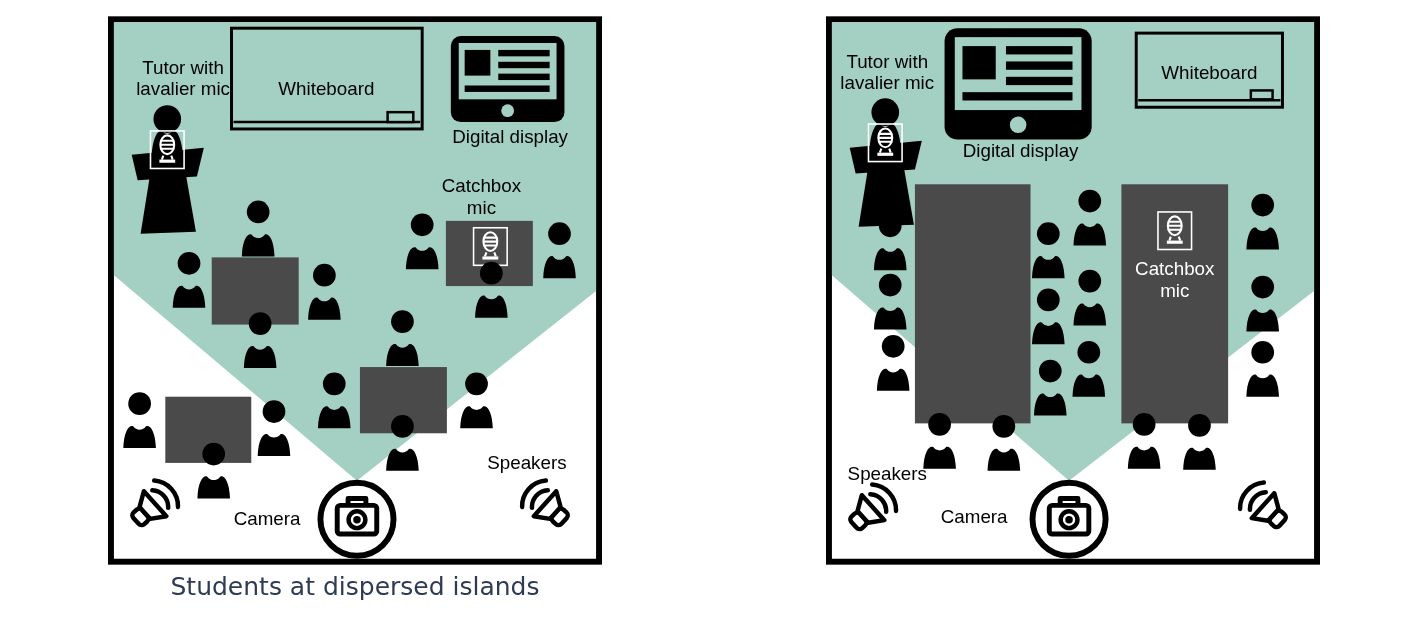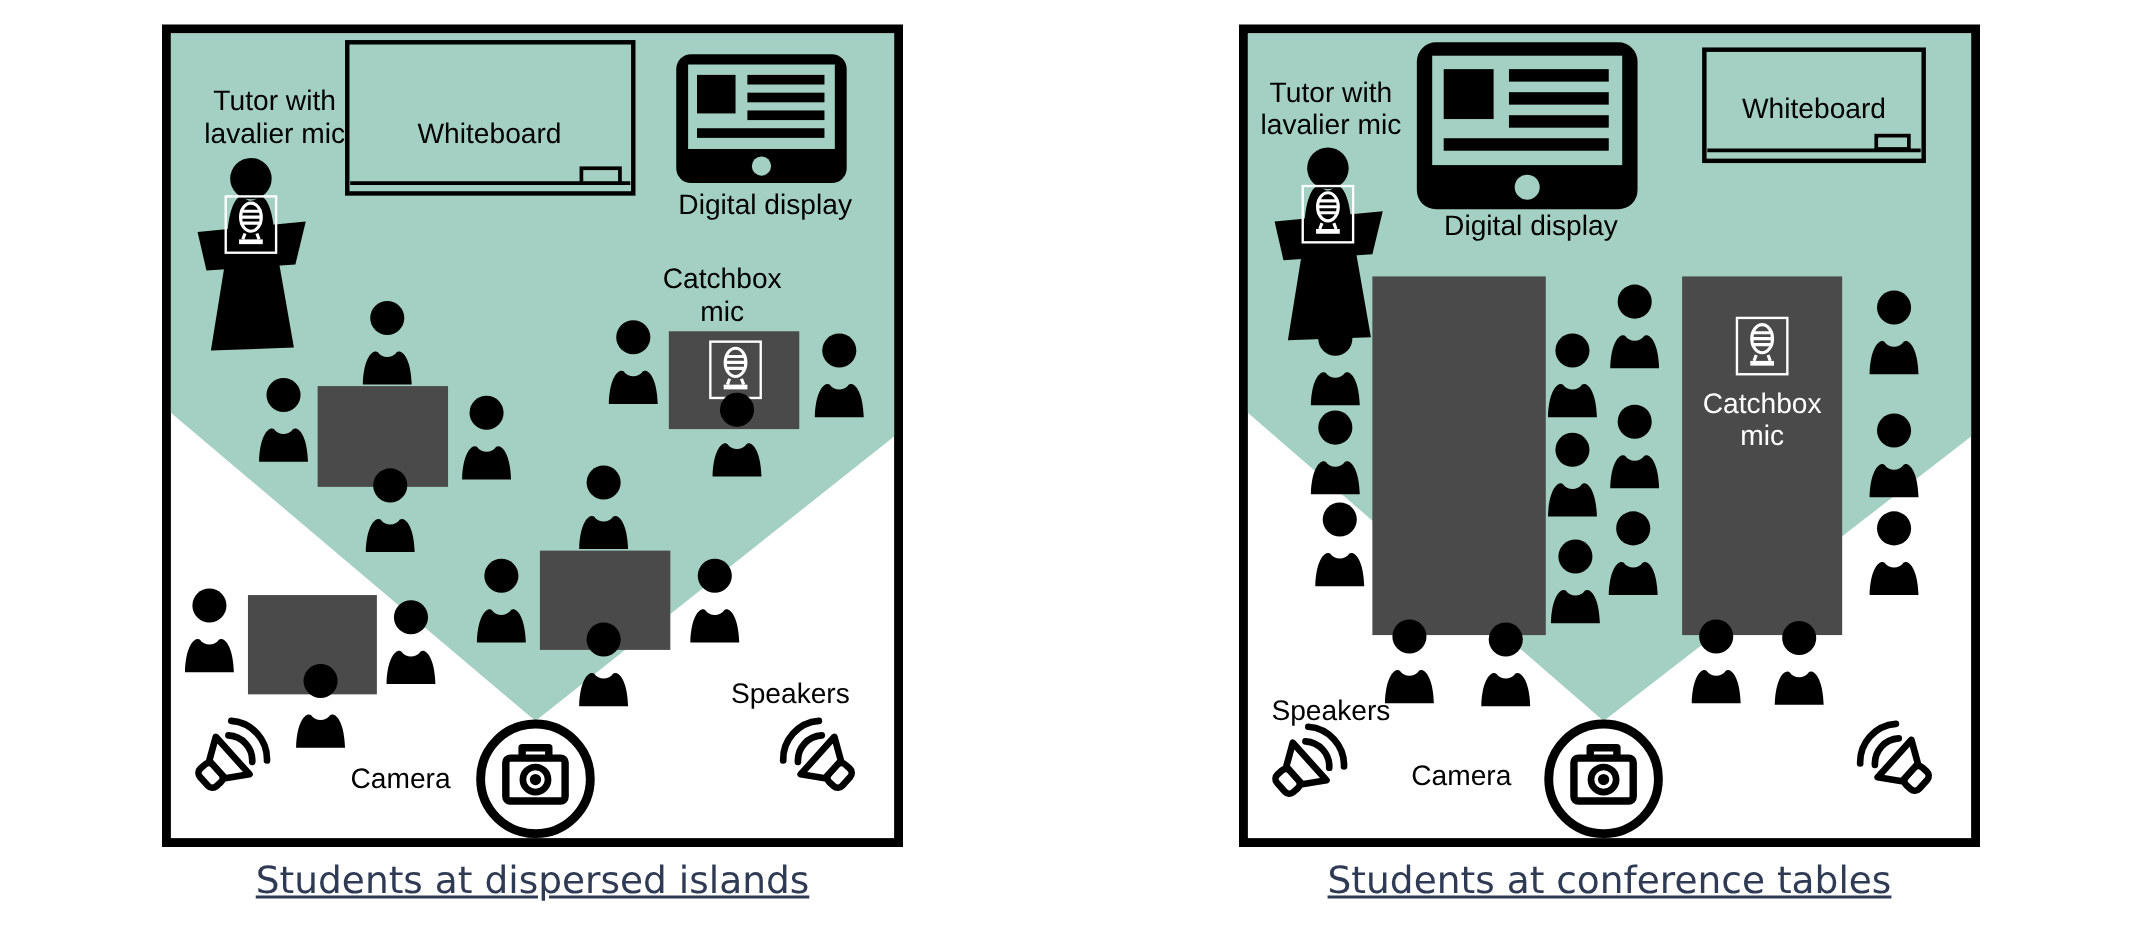--- a/index.html
+++ b/index.html
@@ -9,21 +9,21 @@
     --icon-black:#000000;
   }
   html,body{margin:0;padding:0;background:#ffffff;}
   body{width:1425px;height:620px;position:relative;overflow:hidden;
        font-family:"Liberation Sans", sans-serif;}
   .figure{position:absolute;top:16px;width:494px;}
   .figure.left{left:108px;}
   .figure.right{left:826px;}
   .caption{margin-top:7px;text-align:center;
            font-family:"DejaVu Sans", sans-serif;
-           font-size:25px;color:var(--caption-navy);letter-spacing:0px;text-decoration:underline;}
+           font-size:25px;color:var(--caption-navy);letter-spacing:0px;}
   svg{display:block;}
   .panel-border{fill:#ffffff;stroke:#000000;stroke-width:6;}
   .fov{fill:var(--zone-teal);}
   .tbl{fill:var(--table-gray);}
   .teal-fill{fill:var(--zone-teal);}
   .lbl{font-family:"Liberation Sans", sans-serif;font-size:19px;fill:#000000;text-anchor:middle;}
   .lbl-white{font-family:"Liberation Sans", sans-serif;font-size:19px;fill:#ffffff;text-anchor:middle;}
 </style>
 </head>
 <body>
@@ -177,14 +177,13 @@
     <use href="#person" x="322" y="430"></use>
     <use href="#person" x="378" y="431"></use>
 
     <text class="lbl" x="62" y="469">Speakers</text>
     <use href="#speaker" transform="translate(38,506) rotate(-42)"></use>
     <use href="#speaker" transform="translate(452,504) scale(-1,1) rotate(-42)"></use>
 
     <text class="lbl" x="150" y="513">Camera</text>
     <use href="#camera-badge" transform="translate(246,509)"></use>
   </svg>
-  <div class="caption">Students at conference tables</div>
 </div>
 
 </body></html>

